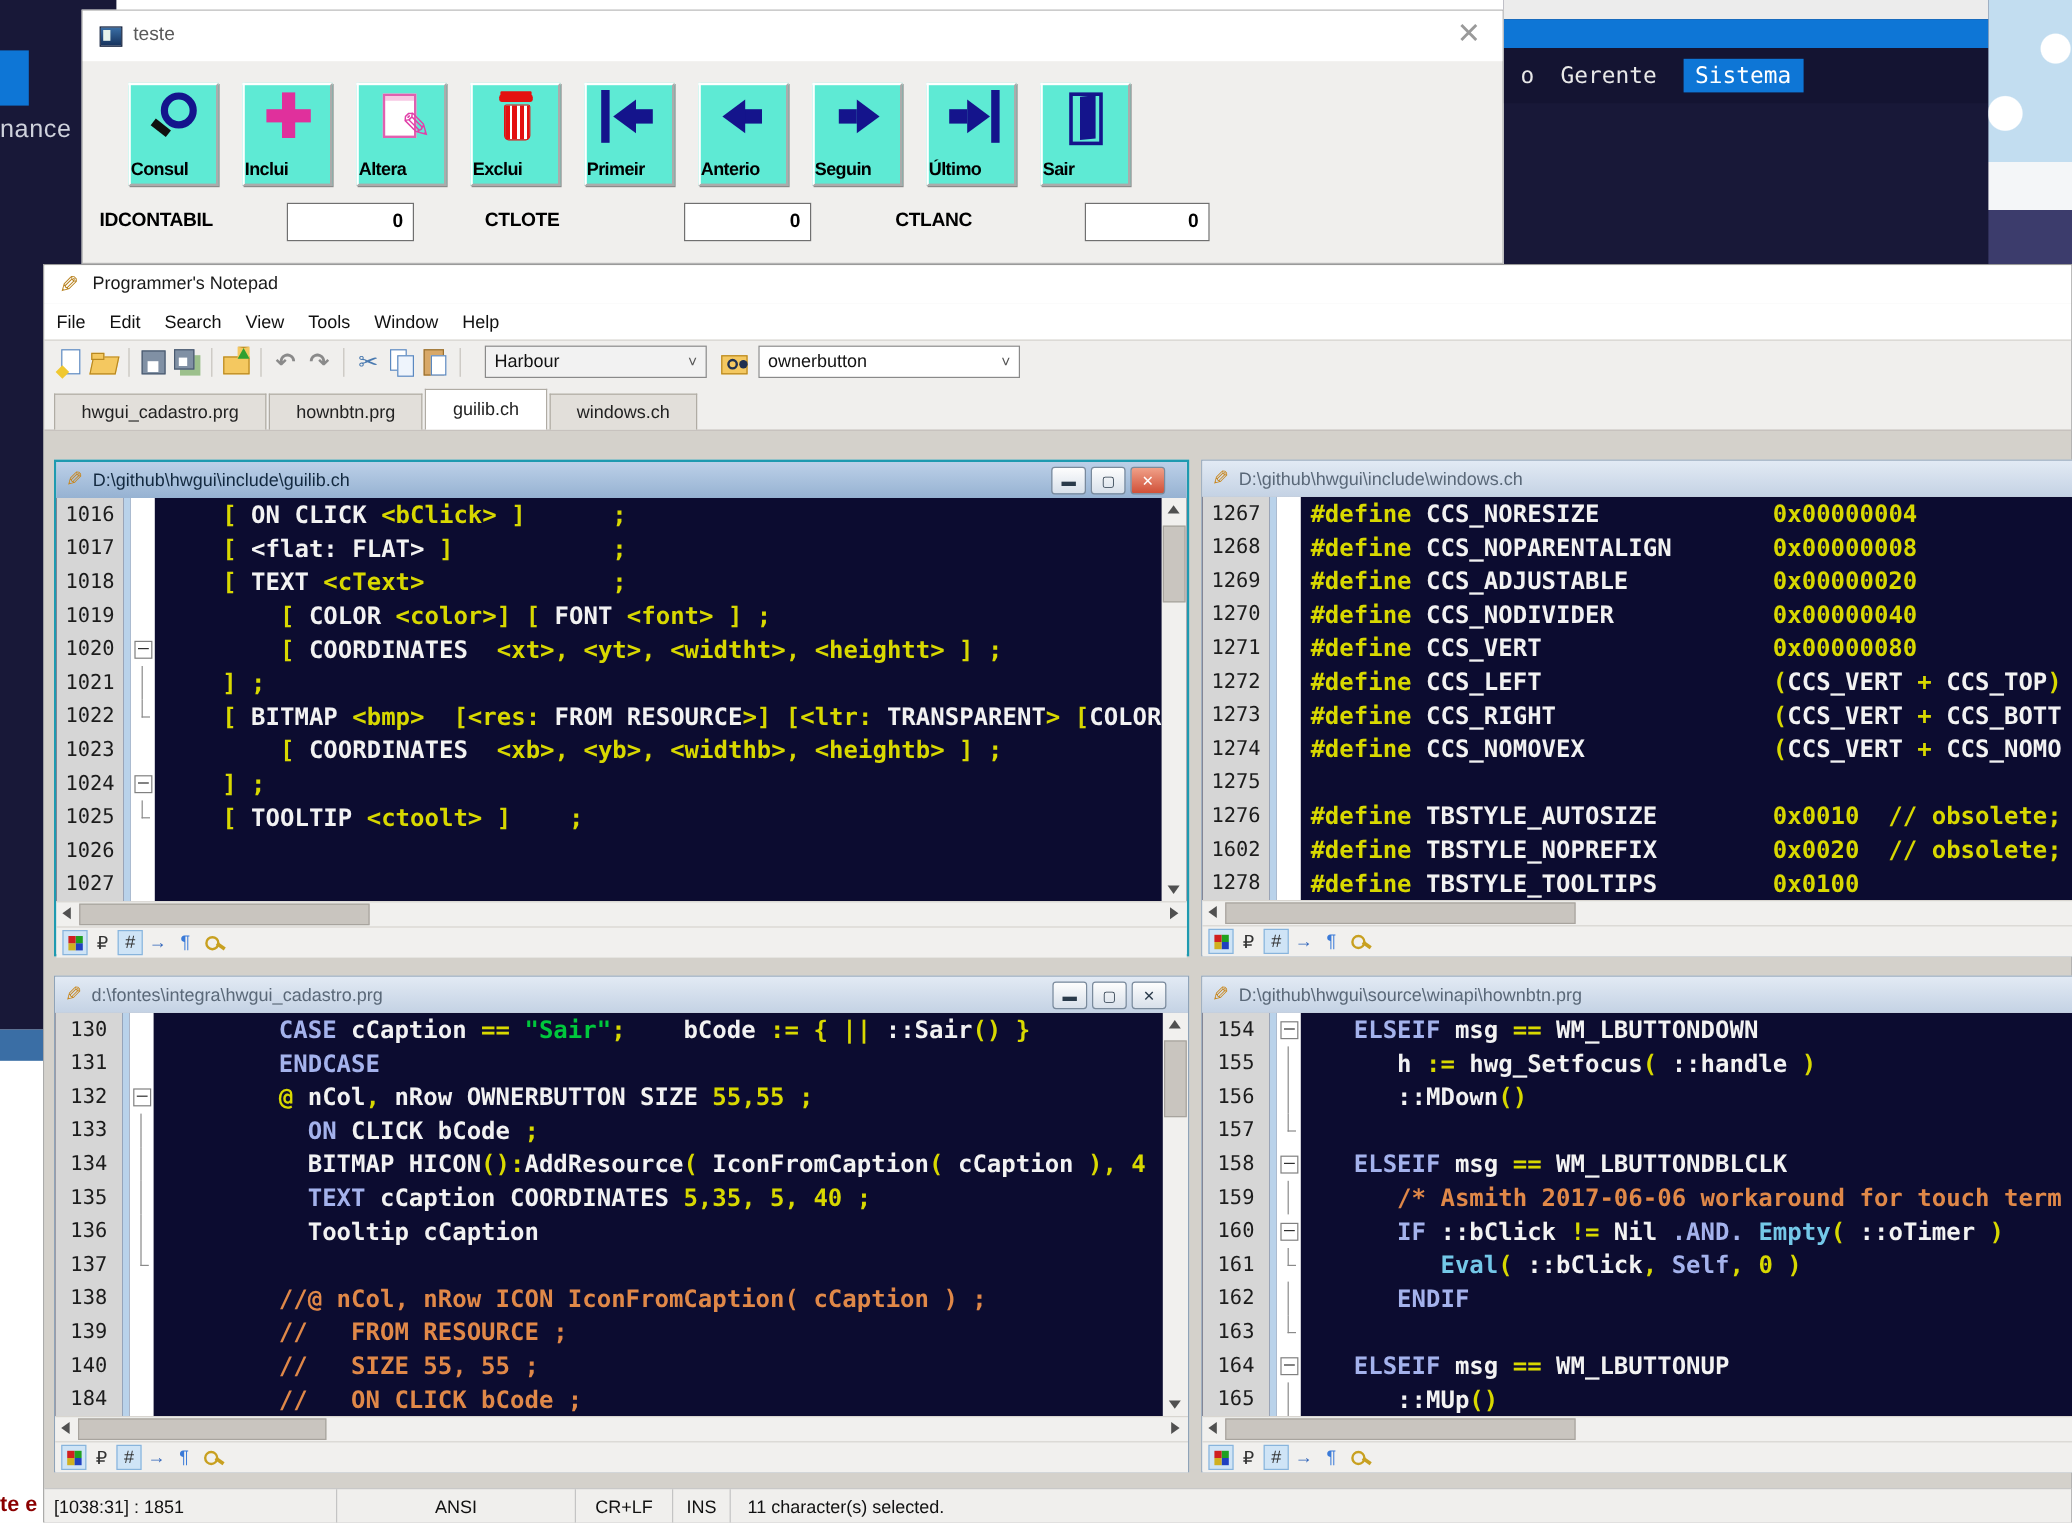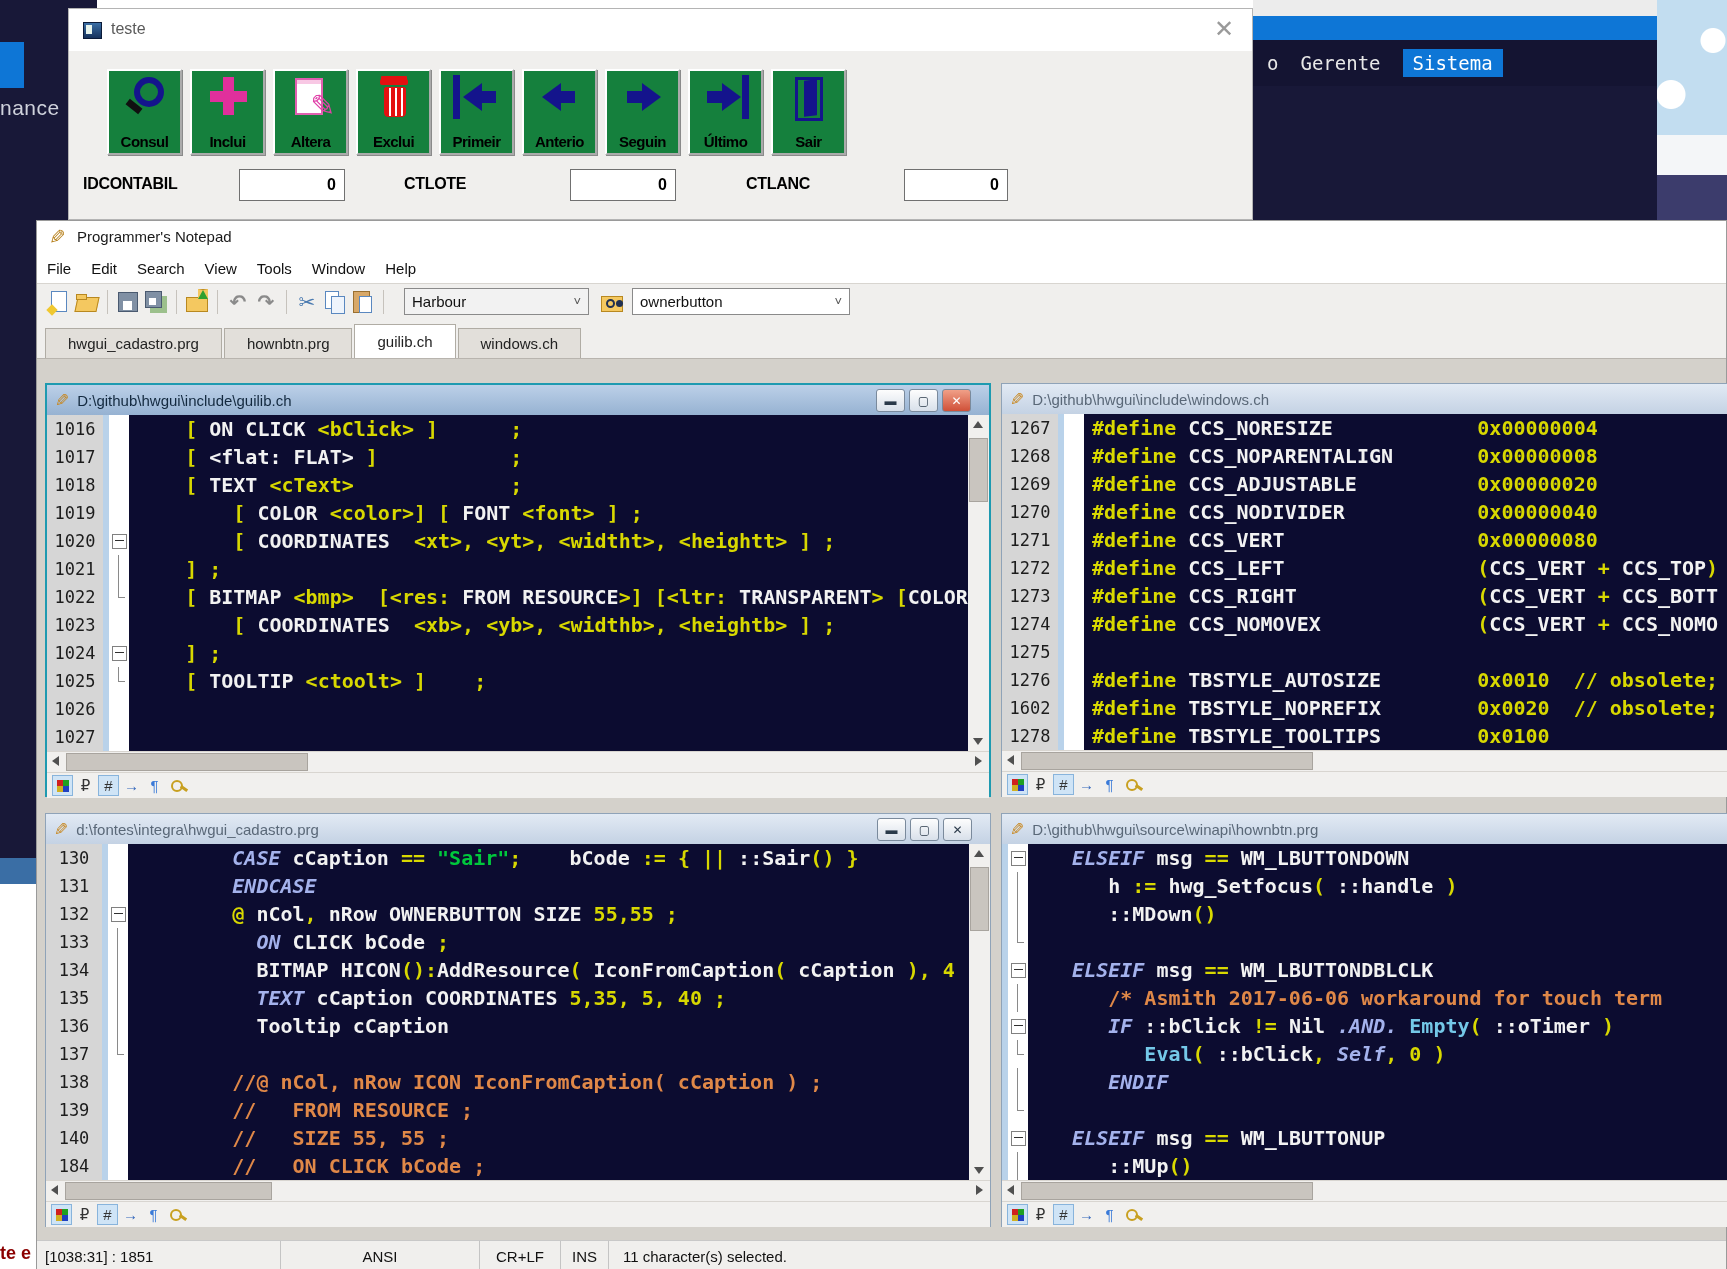--- a/index.html
+++ b/index.html
@@ -34,22 +34,22 @@
   .teste{position:absolute;left:68px;top:8px;width:1185px;height:212px;background:#f0efed;
     border:1px solid #b4b4b4;box-sizing:border-box;z-index:4;}
   .t-titlebar{position:absolute;left:0;top:0;width:100%;height:42px;background:#fff;}
   .t-appicon{position:absolute;left:14px;top:13px;width:17px;height:15px;
     background:linear-gradient(#3a6ea5,#16325c);border:1px solid #0a1a38;}
   .t-appicon::after{content:"";position:absolute;left:2px;top:2px;width:6px;height:9px;background:#e8f4ec;}
   .t-title{position:absolute;left:42px;top:11px;color:#5a5a5a;font-size:16px;}
   .t-close{position:absolute;right:14px;top:6px;font-size:24px;color:#9a9a9a;width:28px;height:28px;
     text-align:center;line-height:28px;}
   .t-toolbar{position:absolute;left:38px;top:60px;display:flex;}
-  .tbtn{width:71px;height:82px;margin-right:8px;background:#15803d;
-    border:2px outset #fff;box-shadow:1px 1px 0 #8a8a8a;position:relative;text-align:center;}
+  .tbtn{width:71px;height:82px;margin-right:20px;background:#5eead4;
+    border:2px outset #fff;box-shadow:1px 1px 0 #8a8a8a;position:relative;}
   .tlabel{position:absolute;bottom:3px;width:100%;font-weight:bold;font-size:15px;color:#000;
     letter-spacing:-.5px;overflow:hidden;white-space:nowrap;}
   .ic{position:relative;width:42px;height:44px;margin:4px auto 0;}
   
   .ic-magnifier::before{content:"";position:absolute;left:10px;top:2px;width:18px;height:18px;
     border:6px solid #14148c;border-radius:50%;}
   .ic-magnifier::after{content:"";position:absolute;left:2px;top:28px;width:16px;height:7px;
     background:#101010;transform:rotate(38deg);}
   
   .ic-plus::before{content:"";position:absolute;left:16px;top:2px;width:11px;height:38px;background:#e0309c;}
@@ -149,21 +149,21 @@
   .foldcol{width:20px;background:#fff;flex:none;}
   .fcell{height:28px;position:relative;}
   .fbox{position:absolute;left:3px;top:7px;width:13px;height:13px;border:1px solid #808080;background:#fff;}
   .fbox::after{content:"";position:absolute;left:2px;right:2px;top:5px;height:1px;background:#303030;}
   .fline{position:absolute;left:9px;top:0;width:1px;height:28px;background:#8a8a8a;}
   .fend{position:absolute;left:9px;top:0;width:1px;height:15px;background:#8a8a8a;}
   .fend::after{content:"";position:absolute;left:0;top:14px;width:7px;height:1px;background:#8a8a8a;}
   .codearea{flex:1;min-width:0;overflow:hidden;padding-left:8px;}
   .cline{height:28px;line-height:28px;white-space:pre;overflow:hidden;
     font-family:"DejaVu Sans Mono",monospace;font-weight:bold;font-size:20px;}
-  .c-w{color:#f2f2f2;} .c-y{color:#d8d800;} .c-k{color:#a4b2ec;font-style:italic;}
+  .c-w{color:#f2f2f2;} .c-y{color:#d8d800;} .c-k{color:#a4b2ec;}
   .c-g{color:#00c83c;} .c-o{color:#e08848;} .c-c{color:#74c8e8;}
   .vscroll{width:21px;flex:none;background:#f1f0ee;display:flex;flex-direction:column;}
   .varr{height:19px;position:relative;flex:none;}
   .varr.up::before{content:"";position:absolute;left:5px;top:6px;border-bottom:7px solid #505050;
     border-left:5px solid transparent;border-right:5px solid transparent;}
   .varr.down::before{content:"";position:absolute;left:5px;top:6px;border-top:7px solid #505050;
     border-left:5px solid transparent;border-right:5px solid transparent;}
   .vtrack{flex:1;position:relative;}
   .vthumb{position:absolute;left:1px;right:1px;top:4px;height:62px;background:#c9c5bf;border:1px solid #a8a49e;}
   .hscroll{height:20px;background:#f1f0ee;display:flex;border-top:1px solid #d8d5d0;}
@@ -565,20 +565,34 @@
             <div class="mini blue">¶</div>
             <div class="mini mini-key"></div>
           </div>
         </div>
       <div id="pane3" class="pane p3">
           <div class="ptitle">
             <span class="pencil-icon">✎</span>
             <span class="ptitle-text">D:\github\hwgui\source\winapi\hownbtn.prg</span>
           </div>
           <div class="pbody">
+            <div class="gutter">
+              <div class="lnum">154</div>
+              <div class="lnum">155</div>
+              <div class="lnum">156</div>
+              <div class="lnum">157</div>
+              <div class="lnum">158</div>
+              <div class="lnum">159</div>
+              <div class="lnum">160</div>
+              <div class="lnum">161</div>
+              <div class="lnum">162</div>
+              <div class="lnum">163</div>
+              <div class="lnum">164</div>
+              <div class="lnum">165</div>
+            </div>
             <div class="selmargin"></div>
             <div class="foldcol">
               <div class="fcell">
                 <div class="fbox"></div>
               </div>
               <div class="fcell">
                 <div class="fline"></div>
               </div>
               <div class="fcell">
                 <div class="fline"></div>

